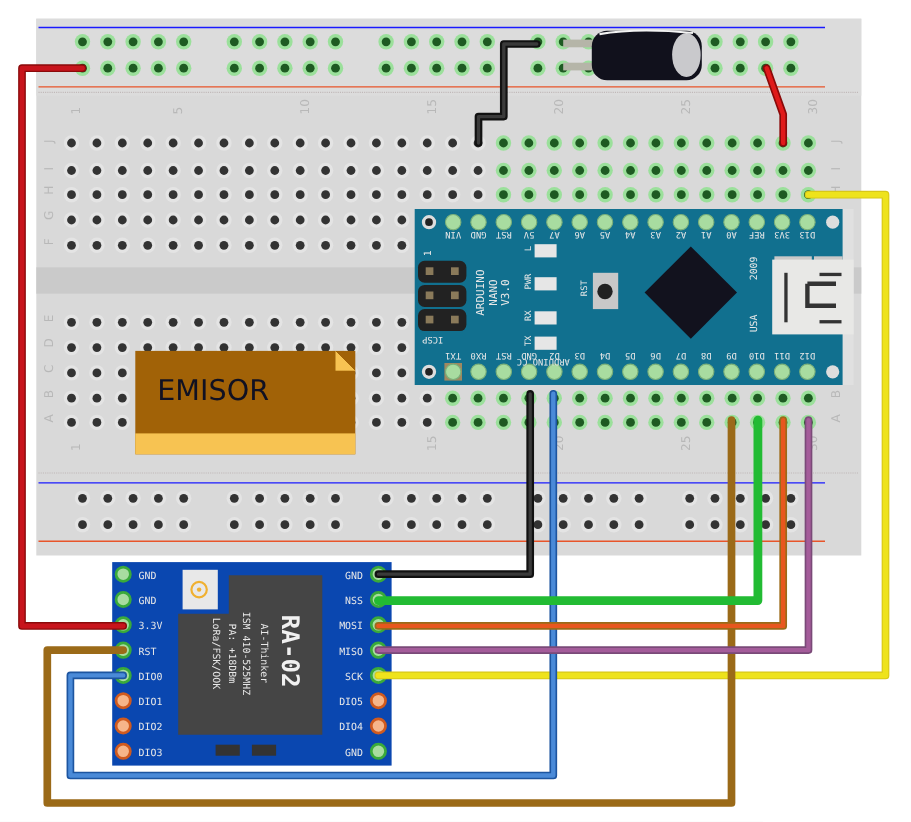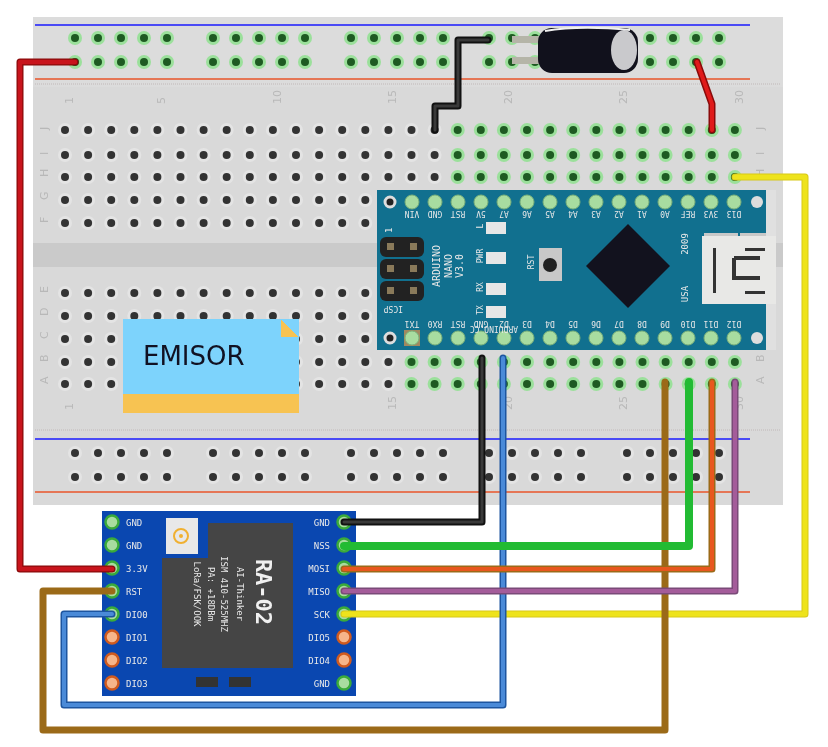--- a/index.html
+++ b/index.html
@@ -1,18 +1,18 @@
 <!DOCTYPE html>
 <html><head>
 <meta charset="utf-8">
 <style>
   html,body{margin:0;padding:0;background:#ffffff;}
   body{width:828px;height:747px;position:relative;overflow:hidden;font-family:"DejaVu Sans Mono",monospace;}
   #stage{position:absolute;left:0;top:0;width:828px;height:747px;}
-  .note{position:absolute;left:123px;top:319px;width:176px;height:94px;background:#7dd3fc;}
+  .note{position:absolute;left:123px;top:319px;width:176px;height:94px;background:#a16207;padding-left:24px;}
   .note .fold2{position:absolute;right:0;top:0;width:18px;height:18px;background:linear-gradient(225deg,transparent 50%,#f7c352 50%);}
   .note .bar{position:absolute;left:0;bottom:0;width:100%;height:19px;background:#f7c352;}
   .note .txt{position:absolute;left:20px;top:22px;font-family:"DejaVu Sans",sans-serif;font-size:26px;color:#111122;}
 </style>
 </head>
 <body>
 
 <svg id="stage" viewBox="0 0 828 747" width="828" height="747" xmlns="http://www.w3.org/2000/svg">
   <defs>
     <radialGradient id="holeG">

